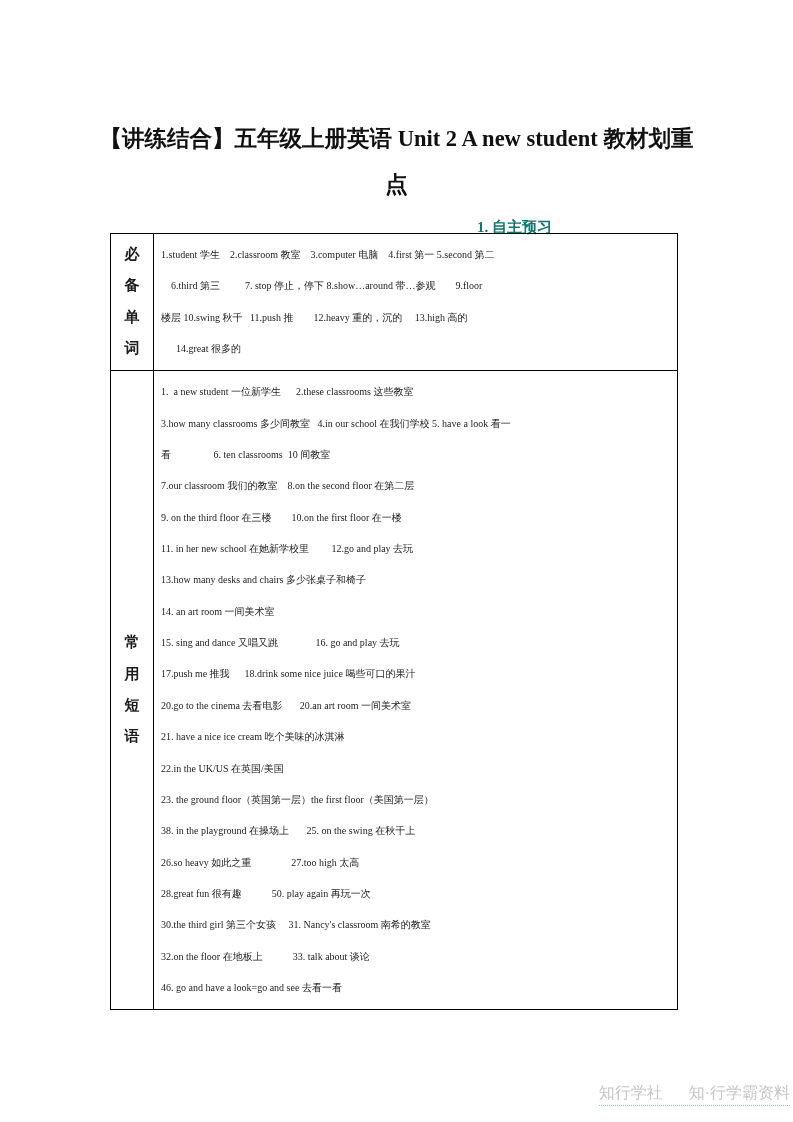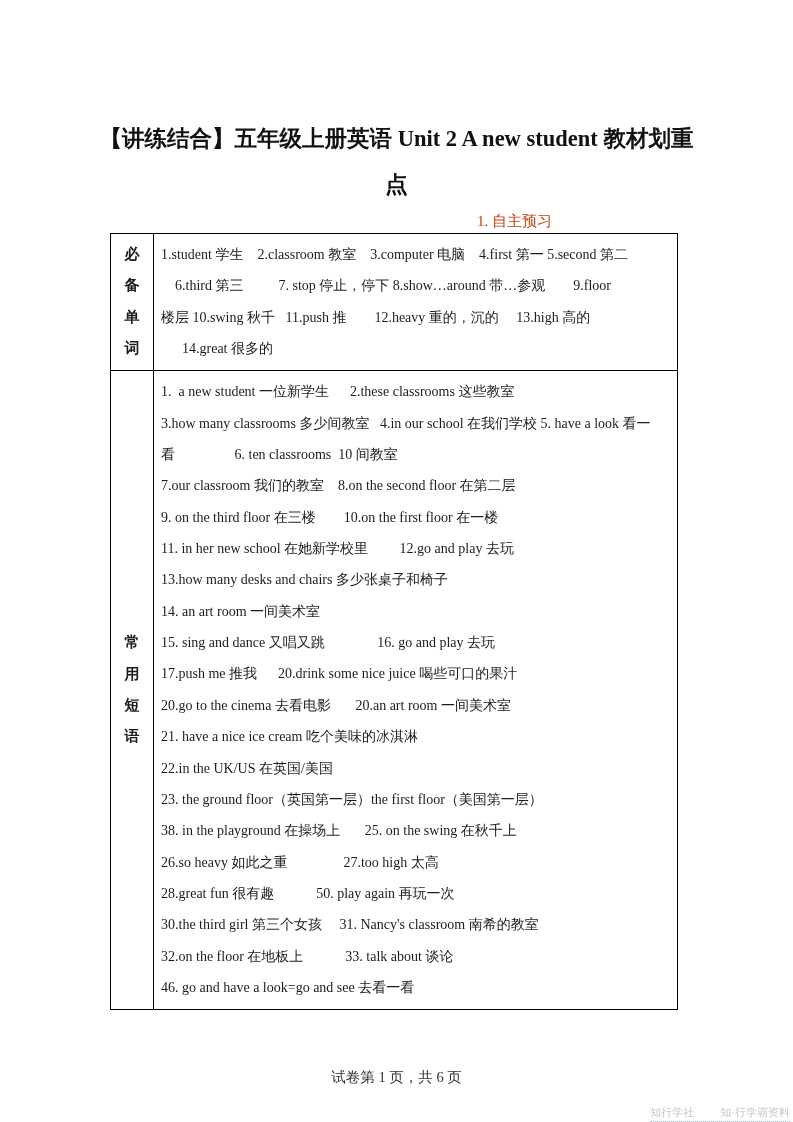--- a/index.html
+++ b/index.html
@@ -19,26 +19,26 @@
   .title {
     margin: 116px 0 0 0;
     text-align: center;
     font-size: 22.5px;
     font-weight: bold;
     line-height: 46px;
     color: #111111;
   }
   .title span { display: block; }
   .section-heading {
-    margin-top: 1px;
+    margin-top: 7px;
     padding-left: 477px;
     font-size: 15px;
-    font-weight: normal;
+    font-weight: bold;
     line-height: 24px;
-    color: #c2410c;
+    color: #0f766e;
     white-space: pre;
   }
   table.vocab {
     position: absolute;
     left: 110px;
     top: 233px;
     width: 556px;
     border-collapse: collapse;
     table-layout: fixed;
   }
@@ -52,42 +52,42 @@
     font-weight: bold;
     font-size: 15px;
   }
   td.hdr .hc {
     line-height: 31.3px;
   }
   td.hdr.middle { vertical-align: middle; }
   td.cell {
     width: 514px;
     padding: 5px 2px 6px 7px;
-    font-size: 14px;
+    font-size: 10px;
     line-height: 31.35px;
   }
   td.hdr { padding-top: 5px; padding-bottom: 6px; }
   .line {
     white-space: pre;
     overflow: hidden;
   }
   .footer {
     position: absolute;
     left: 0;
     width: 100%;
     top: 1068px;
     text-align: center;
     font-size: 14.5px;
     color: #333333;
   }
   .watermark {
     position: absolute;
     right: 3px;
-    bottom: 0;
-    font-size: 11px;
+    bottom: 16px;
+    font-size: 16px;
     color: #c6c6c6;
     font-family: "Liberation Sans", "DejaVu Sans", sans-serif;
     border-bottom: 1px dotted #9db8e0;
     padding-bottom: 1px;
     white-space: pre;
   }
   .watermark .wm-part { display: inline-block; }
   .watermark .gap { display: inline-block; width: 26px; }
 </style>
 </head>
@@ -128,33 +128,32 @@
       <td class="cell">
         <div class="line">1.  a new student 一位新学生      2.these classrooms 这些教室</div>
         <div class="line">3.how many classrooms 多少间教室   4.in our school 在我们学校 5. have a look 看一</div>
         <div class="line">看                 6. ten classrooms  10 间教室</div>
         <div class="line">7.our classroom 我们的教室    8.on the second floor 在第二层</div>
         <div class="line">9. on the third floor 在三楼        10.on the first floor 在一楼</div>
         <div class="line">11. in her new school 在她新学校里         12.go and play 去玩</div>
         <div class="line">13.how many desks and chairs 多少张桌子和椅子</div>
         <div class="line">14. an art room 一间美术室</div>
         <div class="line">15. sing and dance 又唱又跳               16. go and play 去玩</div>
-        <div class="line">17.push me 推我      20.drink some nice juice 喝些可口的果汁</div>
+        <div class="line">17.push me 推我      18.drink some nice juice 喝些可口的果汁</div>
         <div class="line">20.go to the cinema 去看电影       20.an art room 一间美术室</div>
         <div class="line">21. have a nice ice cream 吃个美味的冰淇淋</div>
         <div class="line">22.in the UK/US 在英国/美国</div>
         <div class="line">23. the ground floor（英国第一层）the first floor（美国第一层）</div>
         <div class="line">38. in the playground 在操场上       25. on the swing 在秋千上</div>
         <div class="line">26.so heavy 如此之重                27.too high 太高</div>
         <div class="line">28.great fun 很有趣            50. play again 再玩一次</div>
         <div class="line">30.the third girl 第三个女孩     31. Nancy's classroom 南希的教室</div>
         <div class="line">32.on the floor 在地板上            33. talk about 谈论</div>
         <div class="line">46. go and have a look=go and see 去看一看</div>
       </td>
     </tr>
   </tbody>
     </table>
 
-  <div class="footer">试卷第 1 页，共 6 页</div>
 
   <div class="watermark"><span class="wm-part">知行学社</span><span class="gap"></span><span class="wm-part">知·行学霸资料</span></div>
 
 </div>
 
 </body></html>

